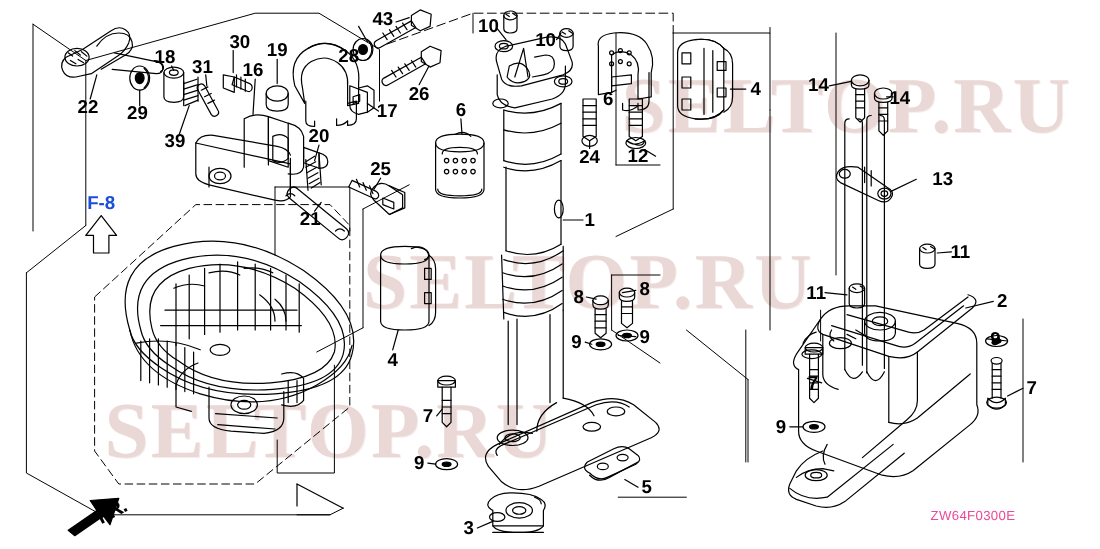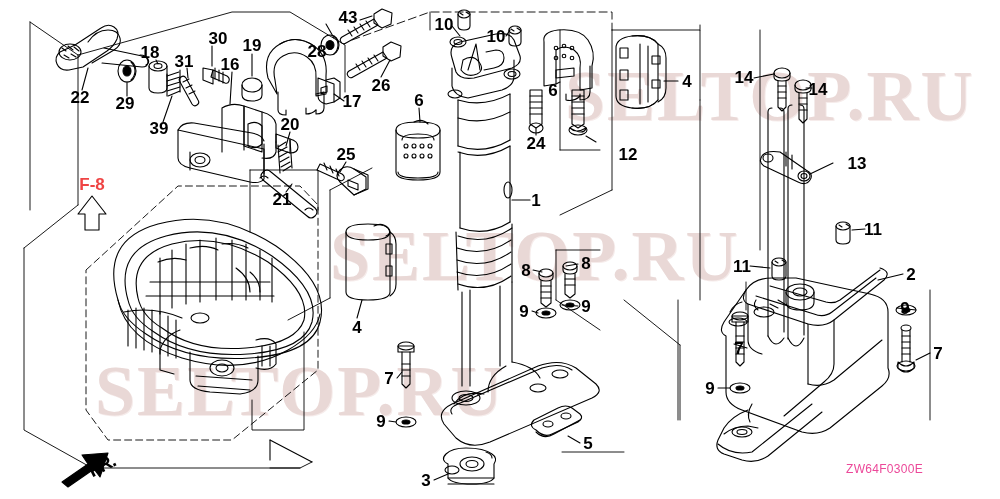--- a/index.html
+++ b/index.html
@@ -17,21 +17,21 @@
 
   
   #art{position:absolute;left:0;top:0;width:1000px;height:499px;}
   #art *{vector-effect:non-scaling-stroke;}
 
   
   .cal{position:absolute;font-family:"Liberation Sans",sans-serif;
        font-weight:bold;font-size:17px;color:#000;line-height:1;
        transform:translate(-50%,-50%);white-space:nowrap;}
   .secref{position:absolute;font-family:"Liberation Sans",sans-serif;
-       font-weight:bold;font-size:17px;color:#ef4444;transform:translate(-50%,-50%);}
+       font-weight:bold;font-size:17px;color:#1d4ed8;transform:translate(-50%,-50%);}
   .frtxt{position:absolute;font-family:"Liberation Sans",sans-serif;
        font-weight:bold;font-size:19px;color:#000;
        transform:rotate(-27deg);letter-spacing:-1px;}
   .code{position:absolute;font-family:"Liberation Sans",sans-serif;
        font-size:12px;color:#ec4899;letter-spacing:.3px;}
 </style>
 </head>
 <body>
 
 <div id="stage">
@@ -532,21 +532,21 @@
       <div class="cal" style="left: 80px; top: 97px;">22</div>
       <div class="cal" style="left: 125px; top: 103px;">29</div>
       <div class="cal" style="left: 159px; top: 128px;">39</div>
       <div class="cal" style="left: 381px; top: 85px;">26</div>
       <div class="cal" style="left: 352px; top: 101px;">17</div>
       <div class="cal" style="left: 290px; top: 124px;">20</div>
       <div class="cal" style="left: 346px; top: 154px;">25</div>
       <div class="cal" style="left: 282px; top: 199px; text-align: right;">21</div>
       <div class="cal" style="left: 419px; top: 100px;">6</div>
       <div class="cal" style="left: 536px; top: 143px;">24</div>
-      <div class="cal" style="left: 628px; top: 142px; margin-top: 12px;">12</div>
+      <div class="cal" style="left: 580px; top: 142px;">12</div>
       <div class="cal" style="left: 841px; top: 163px; margin-left: 16px;">13</div>
       <div class="cal" style="left: 873px; top: 229px;">11</div>
       <div class="cal" style="left: 742px; top: 266px;">11</div>
       <div class="cal" style="left: 536px; top: 200px;">1</div>
       <div class="cal" style="left: 911px; top: 274px;">2</div>
       <div class="cal" style="left: 357px; top: 327px;">4</div>
       <div class="cal" style="left: 526px; top: 270px;">8</div>
       <div class="cal" style="left: 586px; top: 263px;">8</div>
       <div class="cal" style="left: 524px; top: 311px;">9</div>
       <div class="cal" style="left: 586px; top: 306px;">9</div>

